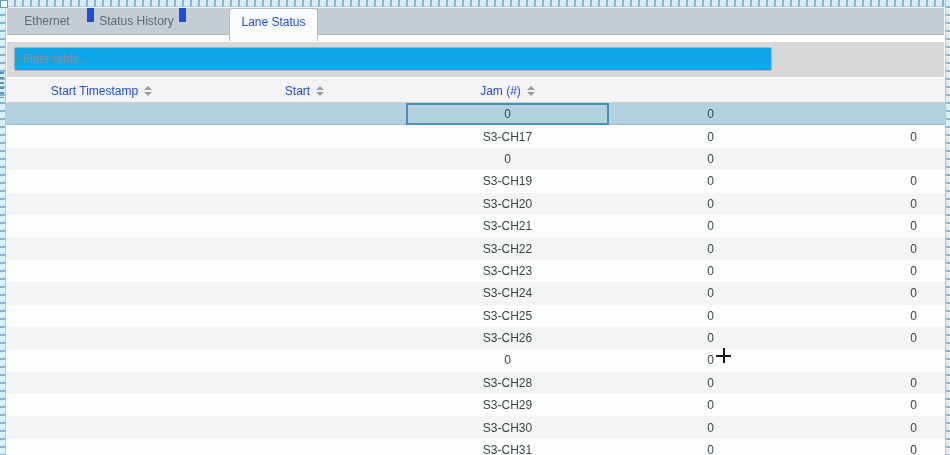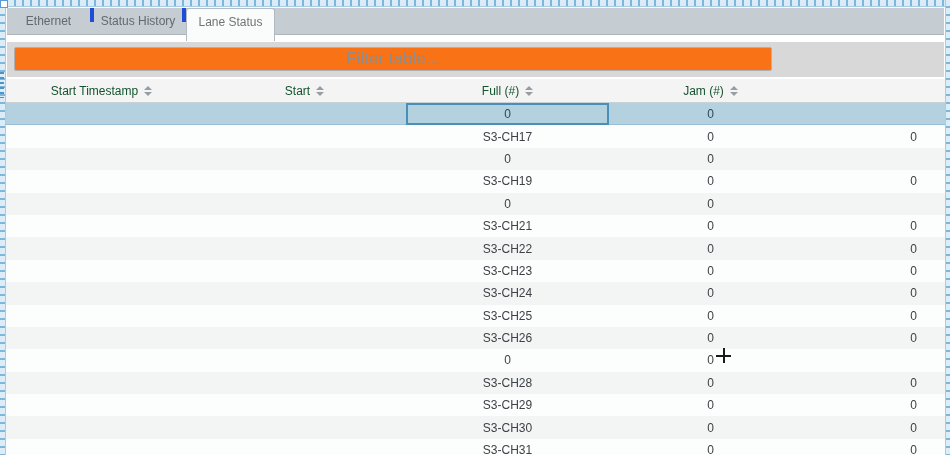--- a/index.html
+++ b/index.html
@@ -41,52 +41,53 @@
 
   
   .tabbar{
     position:absolute;left:7px;top:8px;width:937px;height:27px;
     background:#c6cdd2;border-bottom:1px solid #aeb6bb;
     display:flex;align-items:stretch;
   }
   .tab{
     height:14px;line-height:26px;text-align:center;
     color:#606a70;cursor:pointer;position:relative;
-    border-right:4px solid #1d4ed8;flex:0 0 auto;
+    border-right:7px solid #1d4ed8;flex:0 0 auto;
   }
   .tab:nth-child(1){width:87px;}
   .tab:nth-child(2){width:92px;}
   .tab:nth-child(3){width:89px;}
   .tab--active{
-    background:#fafbfb;color:#737373;height:33px;line-height:27px;
+    background:#fafbfb;color:#1d4ed8;height:33px;line-height:27px;
     border:1px solid #b3bbc0;border-bottom:none;border-radius:3px 3px 0 0;
     z-index:2;
+    margin-left:43px;
   }
 
   
   .filter-panel{
     position:absolute;left:7px;top:42px;width:937px;height:35px;
     background:#d8d8d8;
   }
   .filter-input{
     position:absolute;left:7px;top:5px;width:758px;height:24px;
-    border:1px solid #b0b0b0;border-radius:2px;background:#f97316;
-    font-family:inherit;font-size:17px;color:#444;padding:0 8px;outline:none;text-align:center;
+    border:1px solid #b0b0b0;border-radius:2px;background:#0ea5e9;
+    font-family:inherit;font-size:12px;color:#444;padding:0 8px;outline:none;
   }
   .filter-input::placeholder{color:#8d8d8d;opacity:1;}
 
   
   .grid{position:absolute;left:0;top:79px;width:1015px;}
   .ghead{
     display:flex;height:24px;background:#f4f4f4;
     border-bottom:1px solid #c9d1d5;
   }
   .hcell{
     flex:0 0 203px;display:flex;align-items:center;justify-content:center;
-    color:#14532d;cursor:pointer;
+    color:#1d4ed8;cursor:pointer;
   }
   .hlabel{white-space:nowrap;}
   .sort-icon{display:inline-flex;flex-direction:column;margin-left:6px;row-gap:2px;}
   .sort-icon i{display:block;width:0;height:0;border-left:4px solid transparent;border-right:4px solid transparent;}
   .sort-icon i.up{border-bottom:4px solid #979da1;}
   .sort-icon i.down{border-top:4px solid #979da1;}
 
   .gbody{display:flex;flex-direction:column;}
   .row{display:flex;height:22.4px;background:#fcfdfd;}
   .row:nth-child(odd){background:#f3f4f4;}
@@ -130,27 +131,20 @@
           </span>
         </div>
         <div class="hcell">
           <span class="hlabel">Start</span>
           <span class="sort-icon">
             <i class="up"></i>
             <i class="down"></i>
           </span>
         </div>
         <div class="hcell">
-          <span class="hlabel">Full (#)</span>
-          <span class="sort-icon">
-            <i class="up"></i>
-            <i class="down"></i>
-          </span>
-        </div>
-        <div class="hcell">
           <span class="hlabel">Jam (#)</span>
           <span class="sort-icon">
             <i class="up"></i>
             <i class="down"></i>
           </span>
         </div>
       </div>
     <div class="gbody">
         <div class="row row--selected">
           <div class="cell"></div>
@@ -174,20 +168,21 @@
         <div class="row">
           <div class="cell"></div>
           <div class="cell"></div>
           <div class="cell">S3-CH19</div>
           <div class="cell">0</div>
           <div class="cell">0</div>
         </div>
         <div class="row">
           <div class="cell"></div>
           <div class="cell"></div>
+          <div class="cell">S3-CH20</div>
           <div class="cell">0</div>
           <div class="cell">0</div>
         </div>
         <div class="row">
           <div class="cell"></div>
           <div class="cell"></div>
           <div class="cell">S3-CH21</div>
           <div class="cell">0</div>
           <div class="cell">0</div>
         </div>

